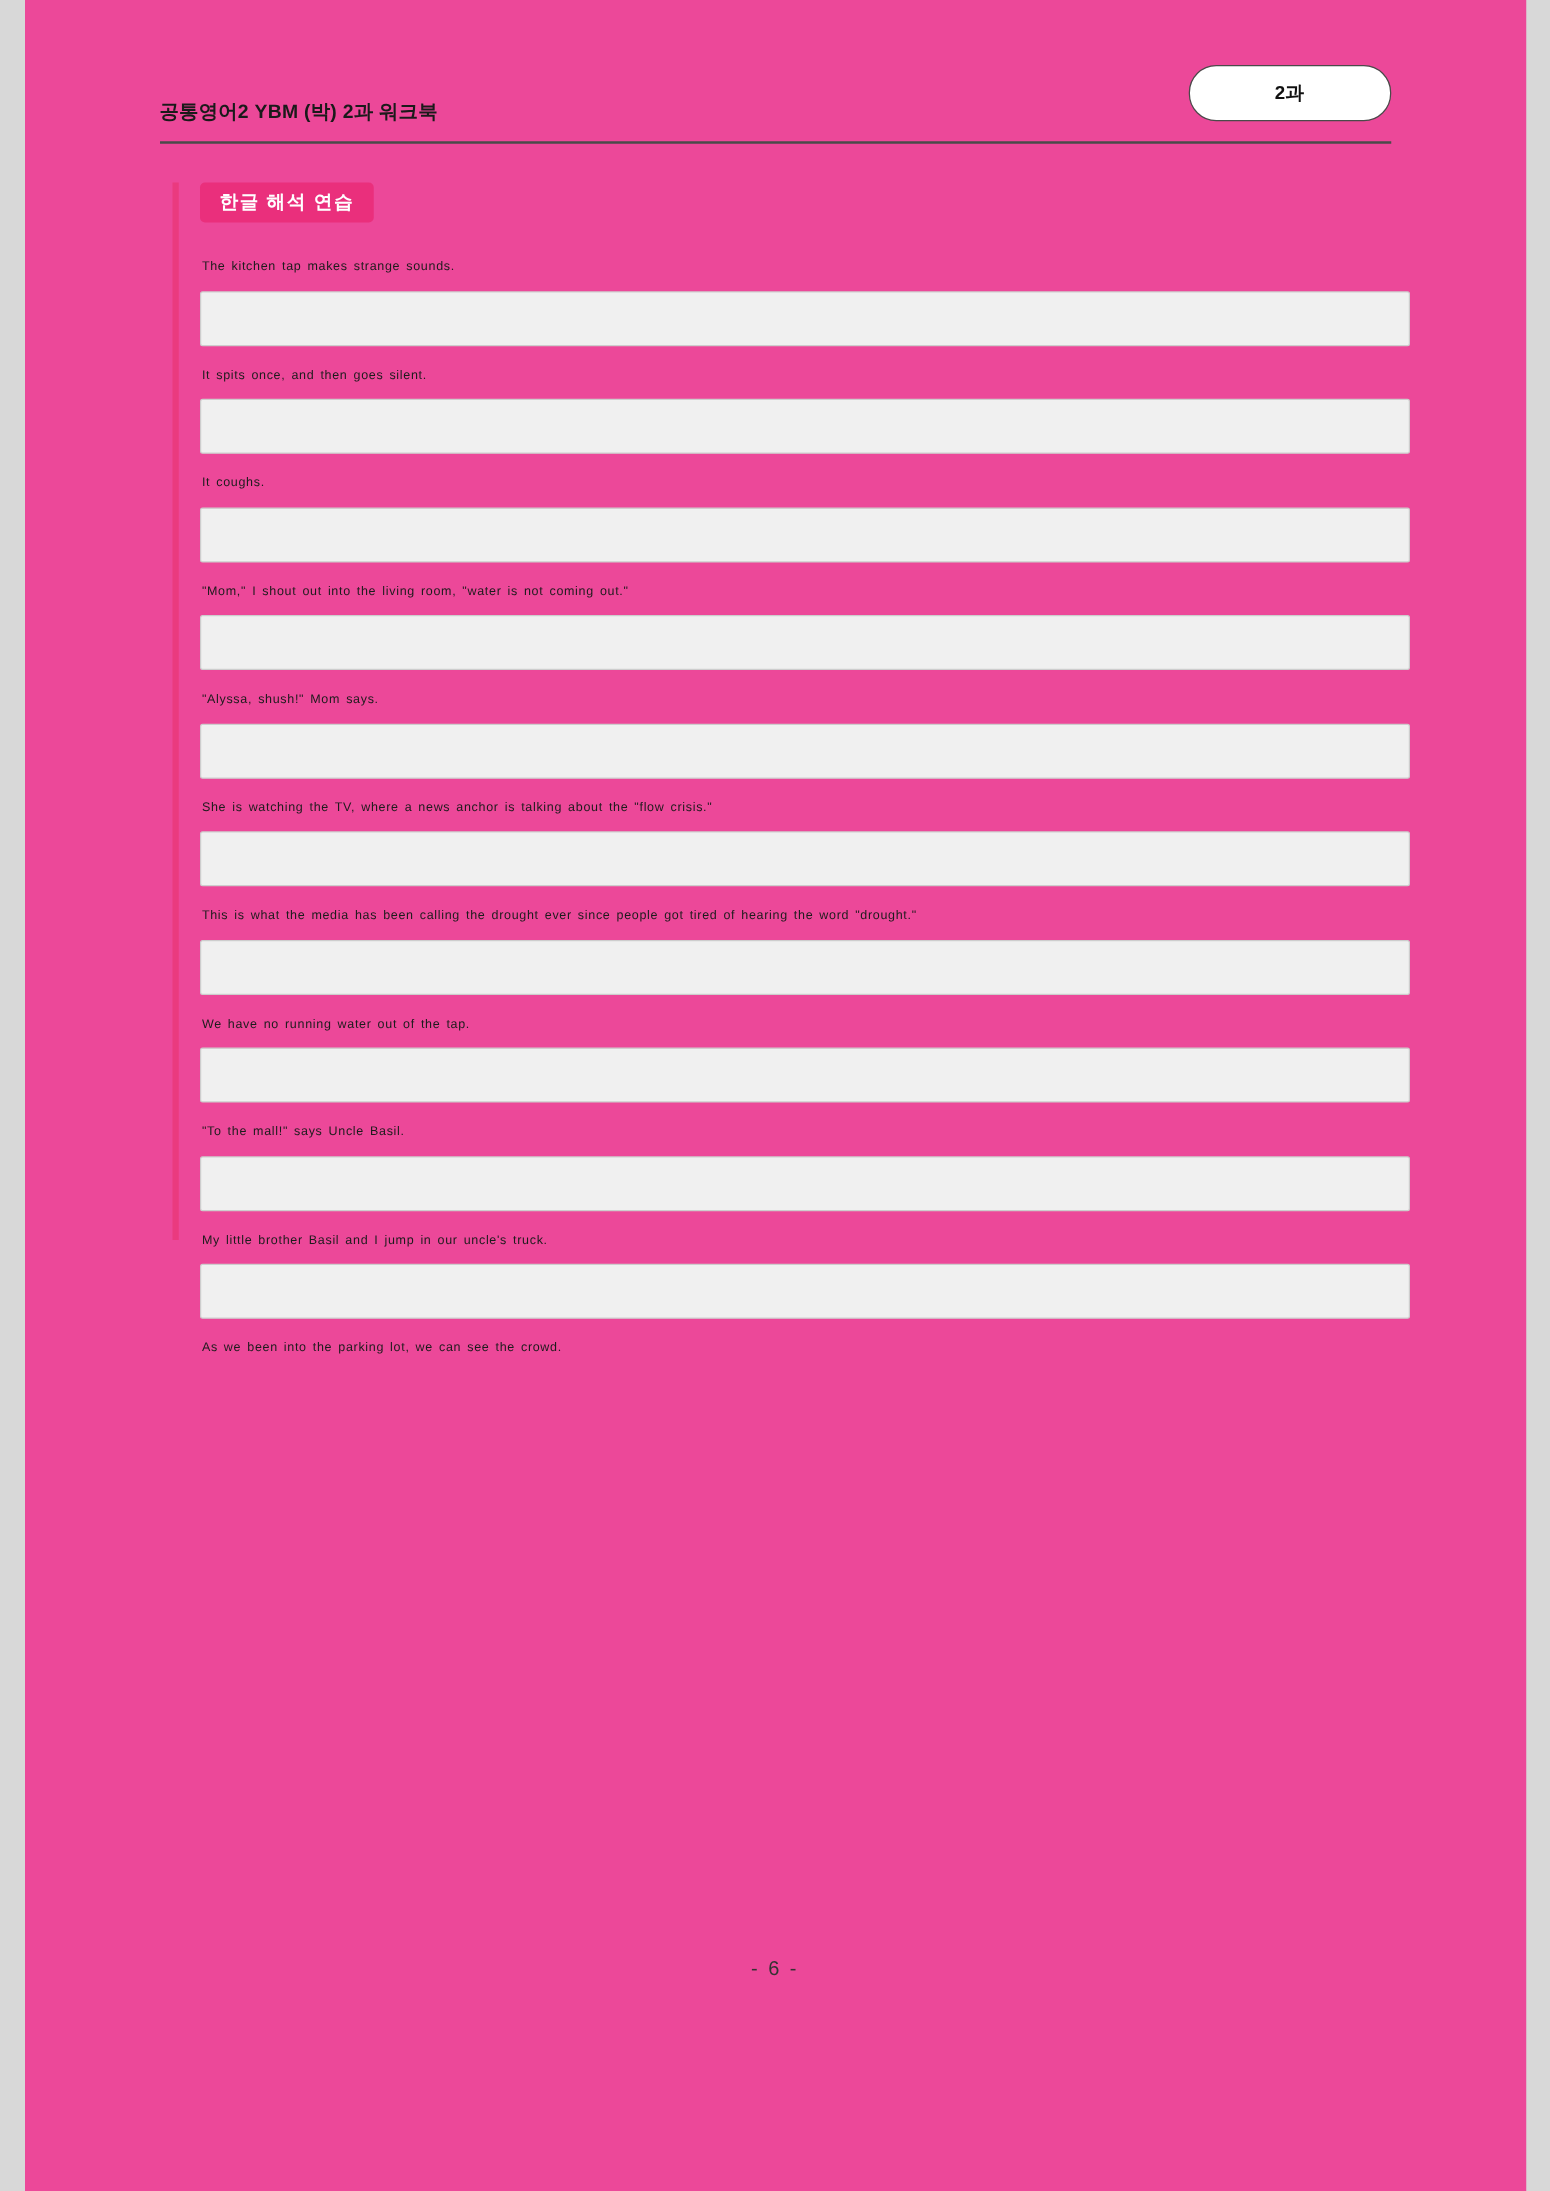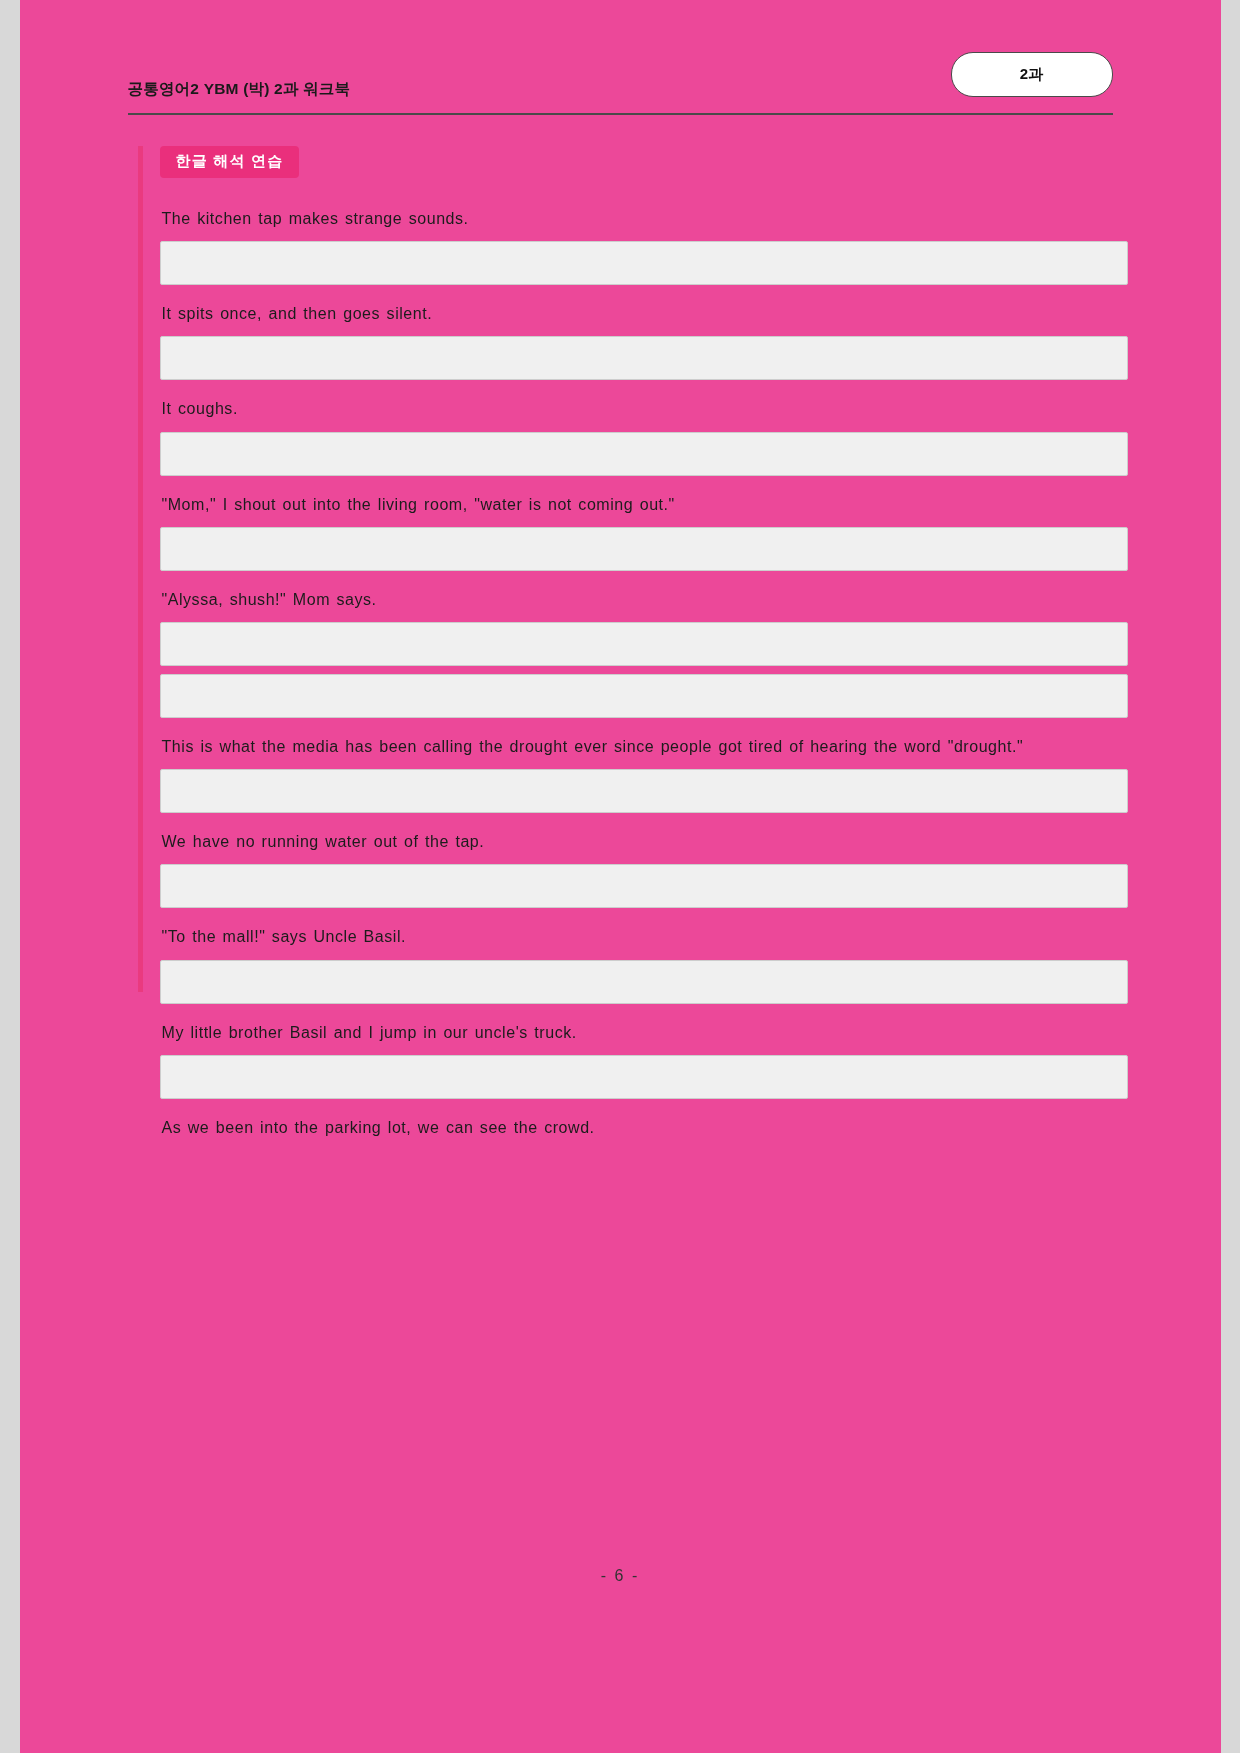--- a/index.html
+++ b/index.html
@@ -91,21 +91,21 @@
   }
   .items {
     position: relative;
     margin-left: 22px;
     margin-top: 20px;
   }
   .item {
     margin-bottom: 0;
   }
   .sentence {
-    font-size: 16px;
+    font-size: 10px;
     color: #1c1c1c;
     line-height: 1.45;
     letter-spacing: 0.55px;
     word-spacing: 1.5px;
     padding: 9px 0 9px 2px;
   }
   .answer-box {
     height: 44px;
     border: 1px solid #cdcdcd;
     background: #f0f0f0;
@@ -156,20 +156,21 @@
         </div>
         <div class="item">
           <div class="sentence">"Mom," I shout out into the living room, "water is not coming out."</div>
           <div class="answer-box"></div>
         </div>
         <div class="item">
           <div class="sentence">"Alyssa, shush!" Mom says.</div>
           <div class="answer-box"></div>
         </div>
         <div class="item">
+          <div class="sentence">She is watching the TV, where a news anchor is talking about the "flow crisis."</div>
           <div class="answer-box"></div>
         </div>
         <div class="item">
           <div class="sentence">This is what the media has been calling the drought ever since people got tired of hearing the word "drought."</div>
           <div class="answer-box"></div>
         </div>
         <div class="item">
           <div class="sentence">We have no running water out of the tap.</div>
           <div class="answer-box"></div>
         </div>

